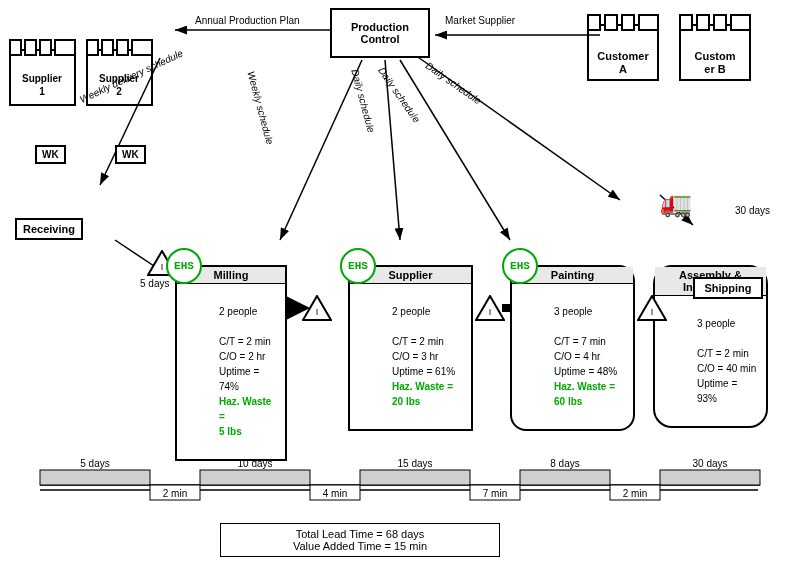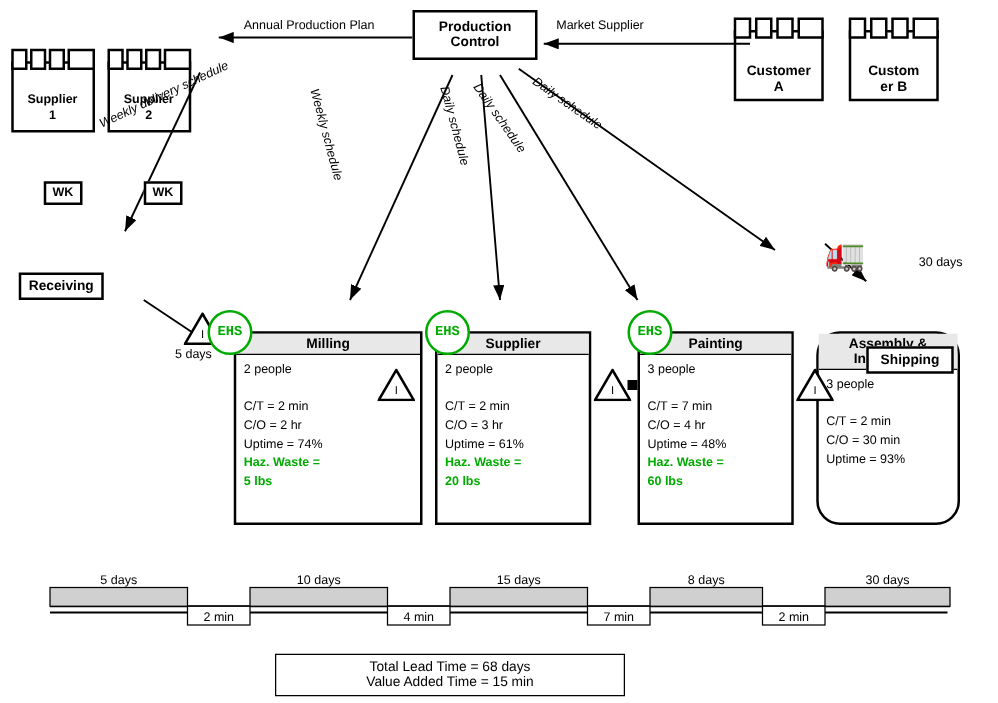--- a/index.html
+++ b/index.html
@@ -17,21 +17,21 @@
       height: 562px;
       position: relative;
       background: #fff;
     }
     
     .prod-control {
       position: absolute;
       top: 8px;
       left: 330px;
       width: 100px;
-      height: 40px;
+      height: 50px;
       border: 2px solid #000;
       display: flex;
       align-items: center;
       justify-content: center;
       text-align: center;
       font-size: 11px;
       font-weight: bold;
       background: #fff;
       z-index: 10;
     }
@@ -44,23 +44,24 @@
     }
     .process-title {
       border-bottom: 1px solid #000;
       padding: 2px 4px;
       font-weight: bold;
       font-size: 11px;
       text-align: center;
       background: #e8e8e8;
     }
     .process-body {
-      padding: 4px 6px;
+      padding: 20px 6px;
       font-size: 10px;
       line-height: 1.5;
+      margin-left: 36px;
     }
     .haz-waste {
       color: #00aa00;
       font-weight: bold;
     }
     
     .ehs-circle {
       position: absolute;
       width: 36px;
       height: 36px;
@@ -256,21 +257,21 @@
       <text x="15" y="20" text-anchor="middle" font-size="9">I</text>
     </svg>
   </div>
 
   <div class="days-label" style="top:278px; left:140px;">
     <span>5 days</span>
   </div>
 
   <div class="ehs-circle" style="top:248px; left:166px;">EHS</div>
 
-  <div class="process-box" style="top:265px; left:187px; width:151px; min-height:155px;">
+  <div class="process-box" style="top:265px; left:175px; width:112px; min-height:155px;">
     <div class="process-title">
       <span>Milling</span>
     </div>
     <div class="process-body">
       <div>2 people</div>
       <br>
       <div>C/T = 2 min</div>
       <div>C/O = 2 hr</div>
       <div>Uptime = 74%</div>
       <div class="haz-waste">Haz. Waste =<br>5 lbs</div>
@@ -302,21 +303,21 @@
 
   <div style="position:absolute; top:295px; left:475px; z-index:15;">
     <svg width="30" height="26">
       <polygon points="15,1 29,25 1,25" fill="white" stroke="black" stroke-width="2"></polygon>
       <text x="15" y="20" text-anchor="middle" font-size="9">I</text>
     </svg>
   </div>
 
   <div class="ehs-circle" style="top:248px; left:502px;">EHS</div>
 
-  <div class="process-box" style="top:265px; left:510px; width:125px; min-height:155px;">
+  <div class="process-box" style="top:265px; left:510px; width:125px; min-height:155px;border-radius:16px;">
     <div class="process-title">
       <span>Painting</span>
     </div>
     <div class="process-body">
       <div>3 people</div>
       <br>
       <div>C/T = 7 min</div>
       <div>C/O = 4 hr</div>
       <div>Uptime = 48%</div>
       <div class="haz-waste">Haz. Waste =<br>60 lbs</div>
@@ -332,21 +333,21 @@
 
   <div class="process-box" style="top:265px; left:653px; width:115px; min-height:155px;border-radius:19px;">
     <div class="process-title">
       <span>Assembly &amp;
 Inspection</span>
     </div>
     <div class="process-body">
       <div>3 people</div>
       <br>
       <div>C/T = 2 min</div>
-      <div>C/O = 30 min</div>
+      <div>C/O = 40 min</div>
       <div>Uptime = 93%</div>
     </div>
   </div>
 
   <div class="italic-label" style="top:95px; left:78px; transform: rotate(-25deg); font-size:10px; transform-origin: top left;">
     <span>Weekly delivery schedule</span>
   </div>
 
   <div class="italic-label" style="top:70px; left:256px; transform: rotate(75deg); font-size:10px; transform-origin: top left;">
     <span>Weekly schedule</span>

